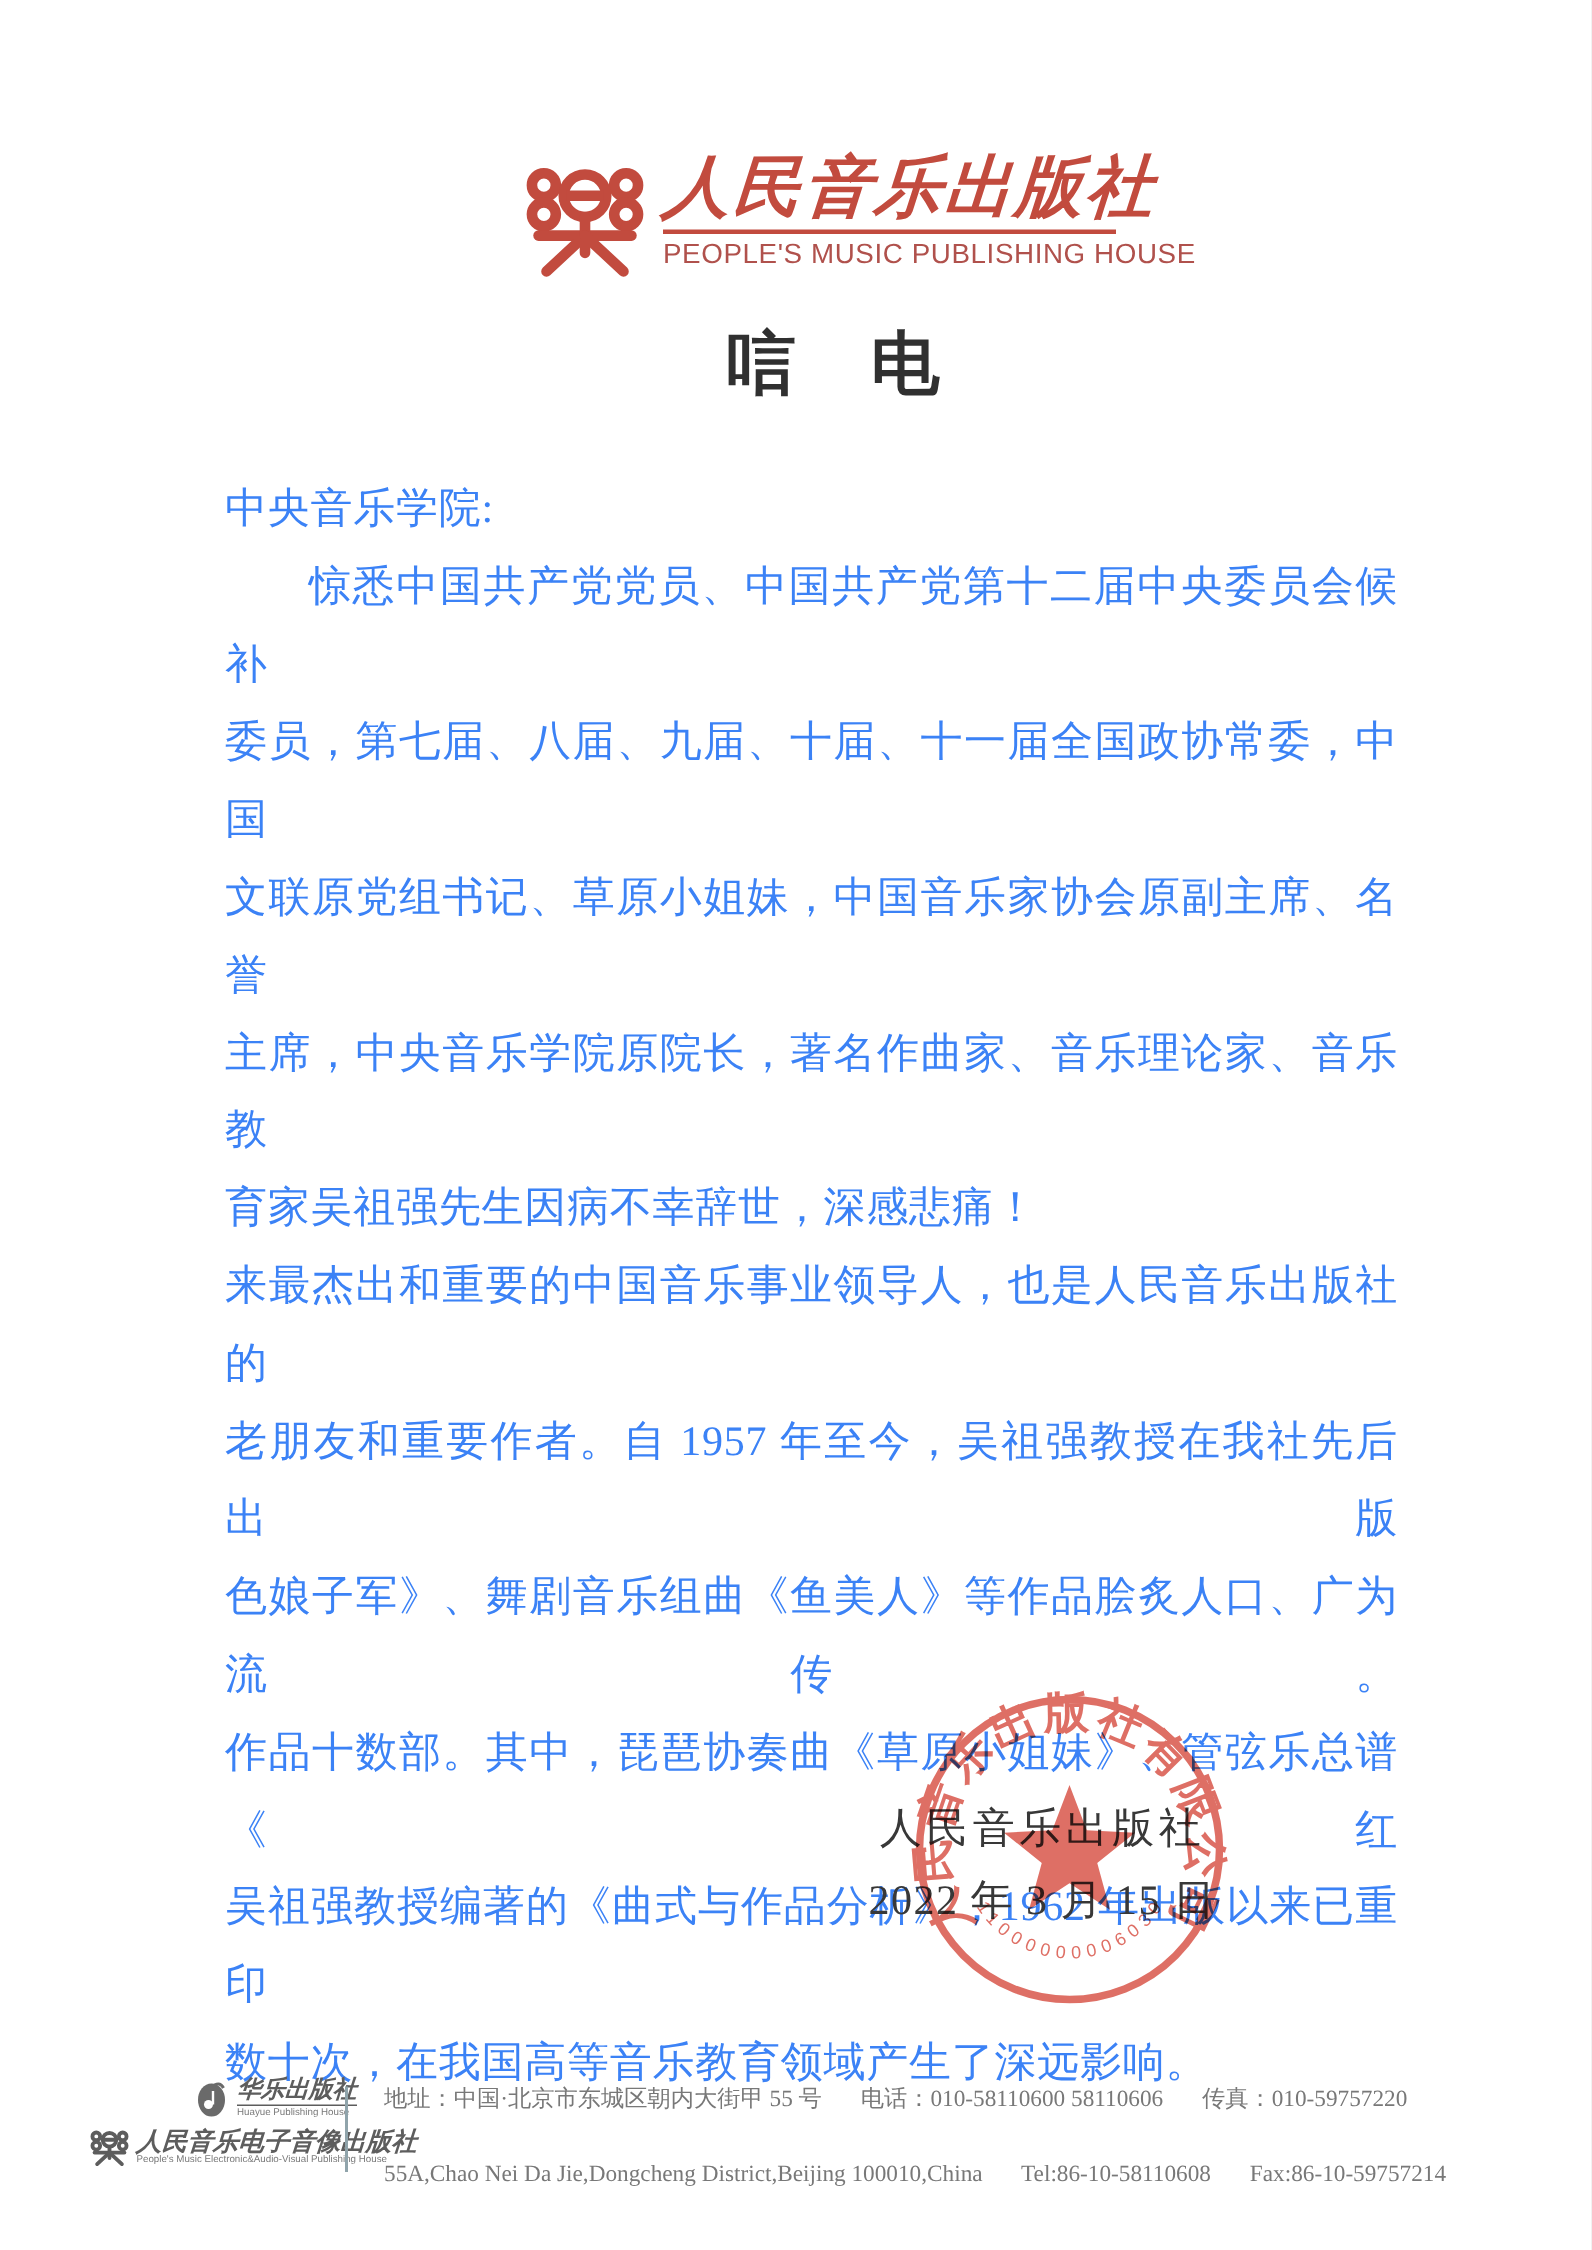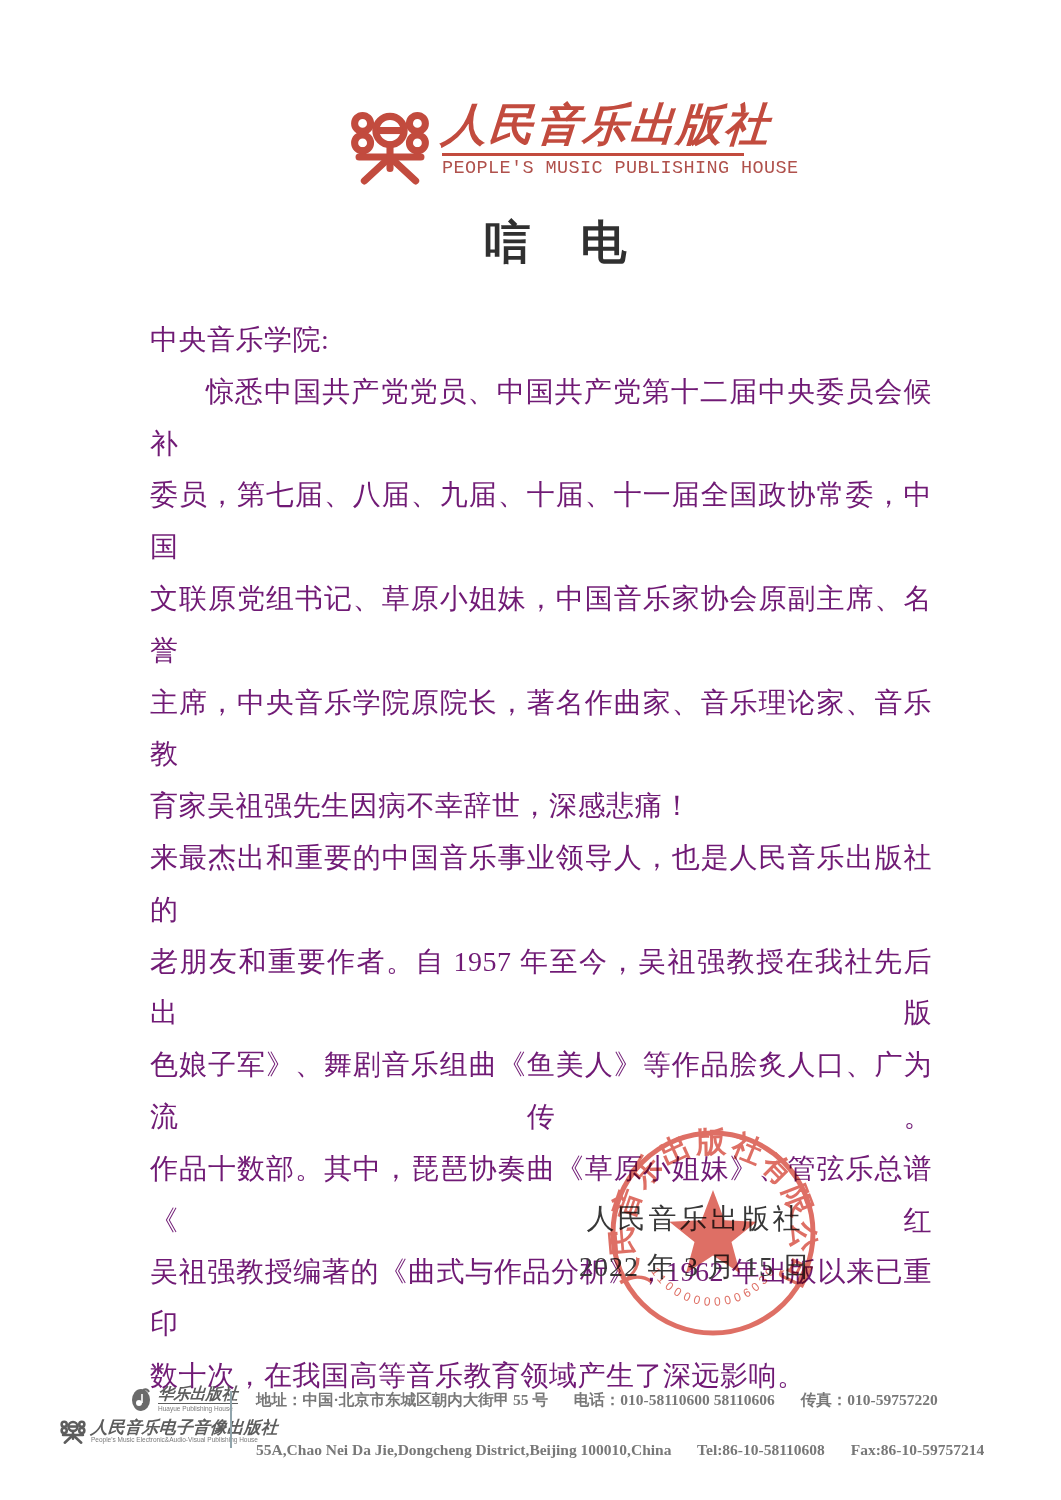--- a/index.html
+++ b/index.html
@@ -12,47 +12,47 @@
   .letterhead{position:absolute;left:348px;top:100px;display:flex;align-items:flex-start;}
   .emblem{width:84px;height:84px;margin-right:10px;margin-top:4px;}
   .brand{display:flex;flex-direction:column;}
   .brand-cn{
     font-size:45px;font-weight:bold;letter-spacing:2px;color:#c24b3e;
     font-style:italic;line-height:50px;white-space:nowrap;
     transform:skewX(-4deg);
   }
   .brand-rule{height:3px;background:#c24b3e;margin:3px 0 2px 0;width:302px;}
   .brand-en{
-    font-family:Liberation Mono, monospace;font-size:18.5px;letter-spacing:.4px;
+    font-family:Liberation Sans, sans-serif;font-size:18.5px;letter-spacing:.4px;
     color:#b0514c;white-space:nowrap;
   }
   
   .title{
     position:absolute;left:0;top:212px;width:1061px;text-align:center;
     font-size:46px;font-weight:bold;color:#303030;letter-spacing:2px;margin:0;padding-left:26px;
   }
   
   .body-block{position:absolute;left:150px;top:314px;width:782px;}
   .bline{
-    font-size:28px;line-height:51.8px;color:#701a75;
+    font-size:28px;line-height:51.8px;color:#3b82f6;
     letter-spacing:.5px;white-space:pre-wrap;
   }
   .bline.ind{text-indent:2em;}
   .bline.just{text-align:justify;text-align-last:justify;}
   
   .signature{position:absolute;left:530px;top:1200px;width:330px;text-align:center;}
   .sig-name{font-size:28px;color:#383838;letter-spacing:3px;}
   .sig-date{font-size:28px;color:#383838;margin-top:10px;letter-spacing:1px;}
   
   .seal{position:absolute;left:606px;top:1126px;width:214px;height:214px;
     mix-blend-mode:multiply;opacity:.85;}
   
   .footer-divider{position:absolute;left:230px;top:1391px;width:1.5px;height:57px;background:#90a4ab;}
   .footer-text{position:absolute;left:256px;top:1390px;color:#787878;
-    font-family:"Liberation Serif", serif;font-weight:bold;}
+    font-family:"Liberation Serif", serif;}
   .ft-line{font-size:15.5px;line-height:20px;white-space:nowrap;}
   .ft-line + .ft-line{margin-top:30px;}
   .ft-seg{margin-right:22px;}
   .logo-huayue{position:absolute;left:131px;top:1385px;display:flex;align-items:center;}
   .logo-pmav{position:absolute;left:60px;top:1418px;display:flex;align-items:center;}
   .mini-icon{margin-right:5px;}
   .mini-text{display:flex;flex-direction:column;}
   .mini-cn{font-size:16px;font-weight:bold;font-style:italic;color:#5d5d5d;
     white-space:nowrap;line-height:17px;transform:skewX(-4deg);}
   .mini-en{font-family:"Liberation Sans", sans-serif;font-size:6.5px;color:#7a7a7a;

